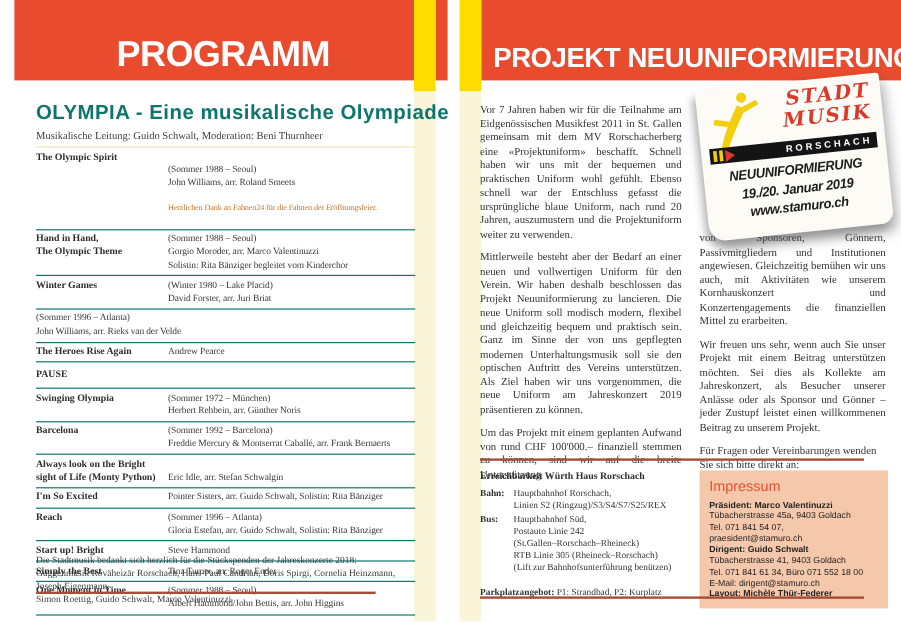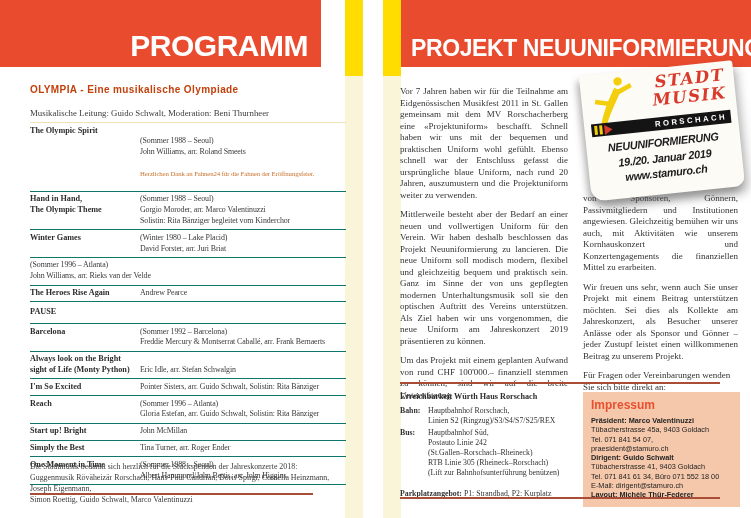--- a/index.html
+++ b/index.html
@@ -2,30 +2,30 @@
 <html lang="de"><head>
 <meta charset="utf-8">
 <style>
   *{margin:0;padding:0;box-sizing:border-box}
   html,body{width:751px;height:518px}
   body{background:#ffffff;font-family:"Liberation Serif",serif;position:relative;overflow:hidden}
   .spread{position:absolute;inset:0;background:#fff}
 
   
   .redband{position:absolute;top:0;height:67px;background:#E94B2E;display:flex;align-items:flex-end}
-  .redband-left{left:0;width:321px;justify-content:flex-end;padding:0 13px 4px 0}
+  .redband-left{left:12px;width:361px;justify-content:center;padding:0 13px 4px 0}
   .redband-right{left:401px;width:350px;padding:0 0 5px 10px}
   .band-title{font-family:"Liberation Sans",sans-serif;font-weight:bold;color:#fff;white-space:nowrap}
   .redband-left .band-title{font-size:30px;letter-spacing:-.5px}
   .redband-right .band-title{font-size:23px;letter-spacing:-.4px}
   .ystrip{position:absolute;top:0;bottom:0;width:18px;background:#FAF5D8}
   .ystrip .bright{position:absolute;top:0;left:0;right:0;height:76px;background:#FFDD00}
 
   
-  .lp-title{position:absolute;left:30px;top:84px;font-family:"Liberation Sans",sans-serif;font-weight:bold;font-size:10px;color:#c2410c;letter-spacing:.4px}
+  .lp-title{position:absolute;left:30px;top:84px;font-family:"Liberation Sans",sans-serif;font-weight:bold;font-size:17px;color:#0f766e;letter-spacing:.4px}
   .lp-sub{position:absolute;left:30px;top:108px;font-size:8.8px;color:#3c3c3c}
   .ptable{position:absolute;left:30px;top:122px;width:316px;border-top:1px solid #EFE3B4}
   .prow{display:flex;border-bottom:1px solid #0f766e;padding:2.5px 0}
   .prow.pause{padding:5px 0}
   .ptitle{width:110px;font-weight:bold;font-size:8.2px;line-height:10.8px;color:#2d2d2d;white-space:pre-line}
   .pdet{flex:1;font-size:7.9px;line-height:10.8px;color:#3a3a3a;white-space:pre-line;letter-spacing:-.1px}
   .pnote{font-size:6.8px;line-height:9px;color:#C8742F;letter-spacing:-.1px}
   .lp-footer{position:absolute;left:30px;top:461px;width:306px;font-size:7.9px;line-height:11px;color:#3a3a3a;white-space:pre-line}
   .lp-redline{position:absolute;left:30px;top:493px;width:283px;height:2px;background:#A94D36}
 
@@ -61,21 +61,21 @@
   .err-heading{font-weight:bold;font-size:8.2px;margin-bottom:4px;color:#2d2d2d}
   .err-row{display:flex;margin-bottom:3px}
   .err-label{width:28px;font-weight:bold}
   .err-text{flex:1;white-space:pre-line}
   .err-park{margin-top:12px}
   .err-park .bold{font-weight:bold}
 
   
   .imp{position:absolute;left:583px;top:392px;width:157px;background:#F5C8AB;padding:6px 8px 7px 8px;
     font-family:"Liberation Sans",sans-serif;color:#232323}
-  .imp-h{color:#E8502F;font-weight:bold;font-size:12px;margin-bottom:4px}
+  .imp-h{color:#E8502F;font-weight:normal;font-size:12px;margin-bottom:4px}
   .imp-line{font-size:7.3px;line-height:9.3px}
   .imp-line.bold{font-weight:bold}
 </style>
 </head>
 <body>
 
 <div class="spread">
 
   <div class="redband redband-left">
     <span class="band-title">PROGRAMM</span>
@@ -121,20 +121,25 @@
     </div>
     <div class="prow">
       <div class="ptitle">The Heroes Rise Again</div>
       <div class="pdet">Andrew Pearce</div>
     </div>
     <div class="prow pause">
       <div class="ptitle">PAUSE</div>
       <div class="pdet"></div>
     </div>
     <div class="prow">
+      <div class="ptitle">Swinging Olympia</div>
+      <div class="pdet">(Sommer 1972 – München)
+Herbert Rehbein, arr. Günther Noris</div>
+    </div>
+    <div class="prow">
       <div class="ptitle">Barcelona</div>
       <div class="pdet">(Sommer 1992 – Barcelona)
 Freddie Mercury &amp; Montserrat Caballé, arr. Frank Bernaerts</div>
     </div>
     <div class="prow">
       <div class="ptitle">Always look on the Bright
 sight of Life (Monty Python)</div>
       <div class="pdet">
 Eric Idle, arr. Stefan Schwalgin</div>
     </div>
@@ -142,21 +147,21 @@
       <div class="ptitle">I'm So Excited</div>
       <div class="pdet">Pointer Sisters, arr. Guido Schwalt, Solistin: Rita Bänziger</div>
     </div>
     <div class="prow">
       <div class="ptitle">Reach</div>
       <div class="pdet">(Sommer 1996 – Atlanta)
 Gloria Estefan, arr. Guido Schwalt, Solistin: Rita Bänziger</div>
     </div>
     <div class="prow">
       <div class="ptitle">Start up! Bright</div>
-      <div class="pdet">John McMillan</div>
+      <div class="pdet">Steve Hammond</div>
     </div>
     <div class="prow">
       <div class="ptitle">Simply the Best</div>
       <div class="pdet">Tina Turner, arr. Roger Ender</div>
     </div>
     <div class="prow">
       <div class="ptitle">One Moment in Time</div>
       <div class="pdet">(Sommer 1988 – Seoul)
 Albert Hammond/John Bettis, arr. John Higgins</div>
     </div>

